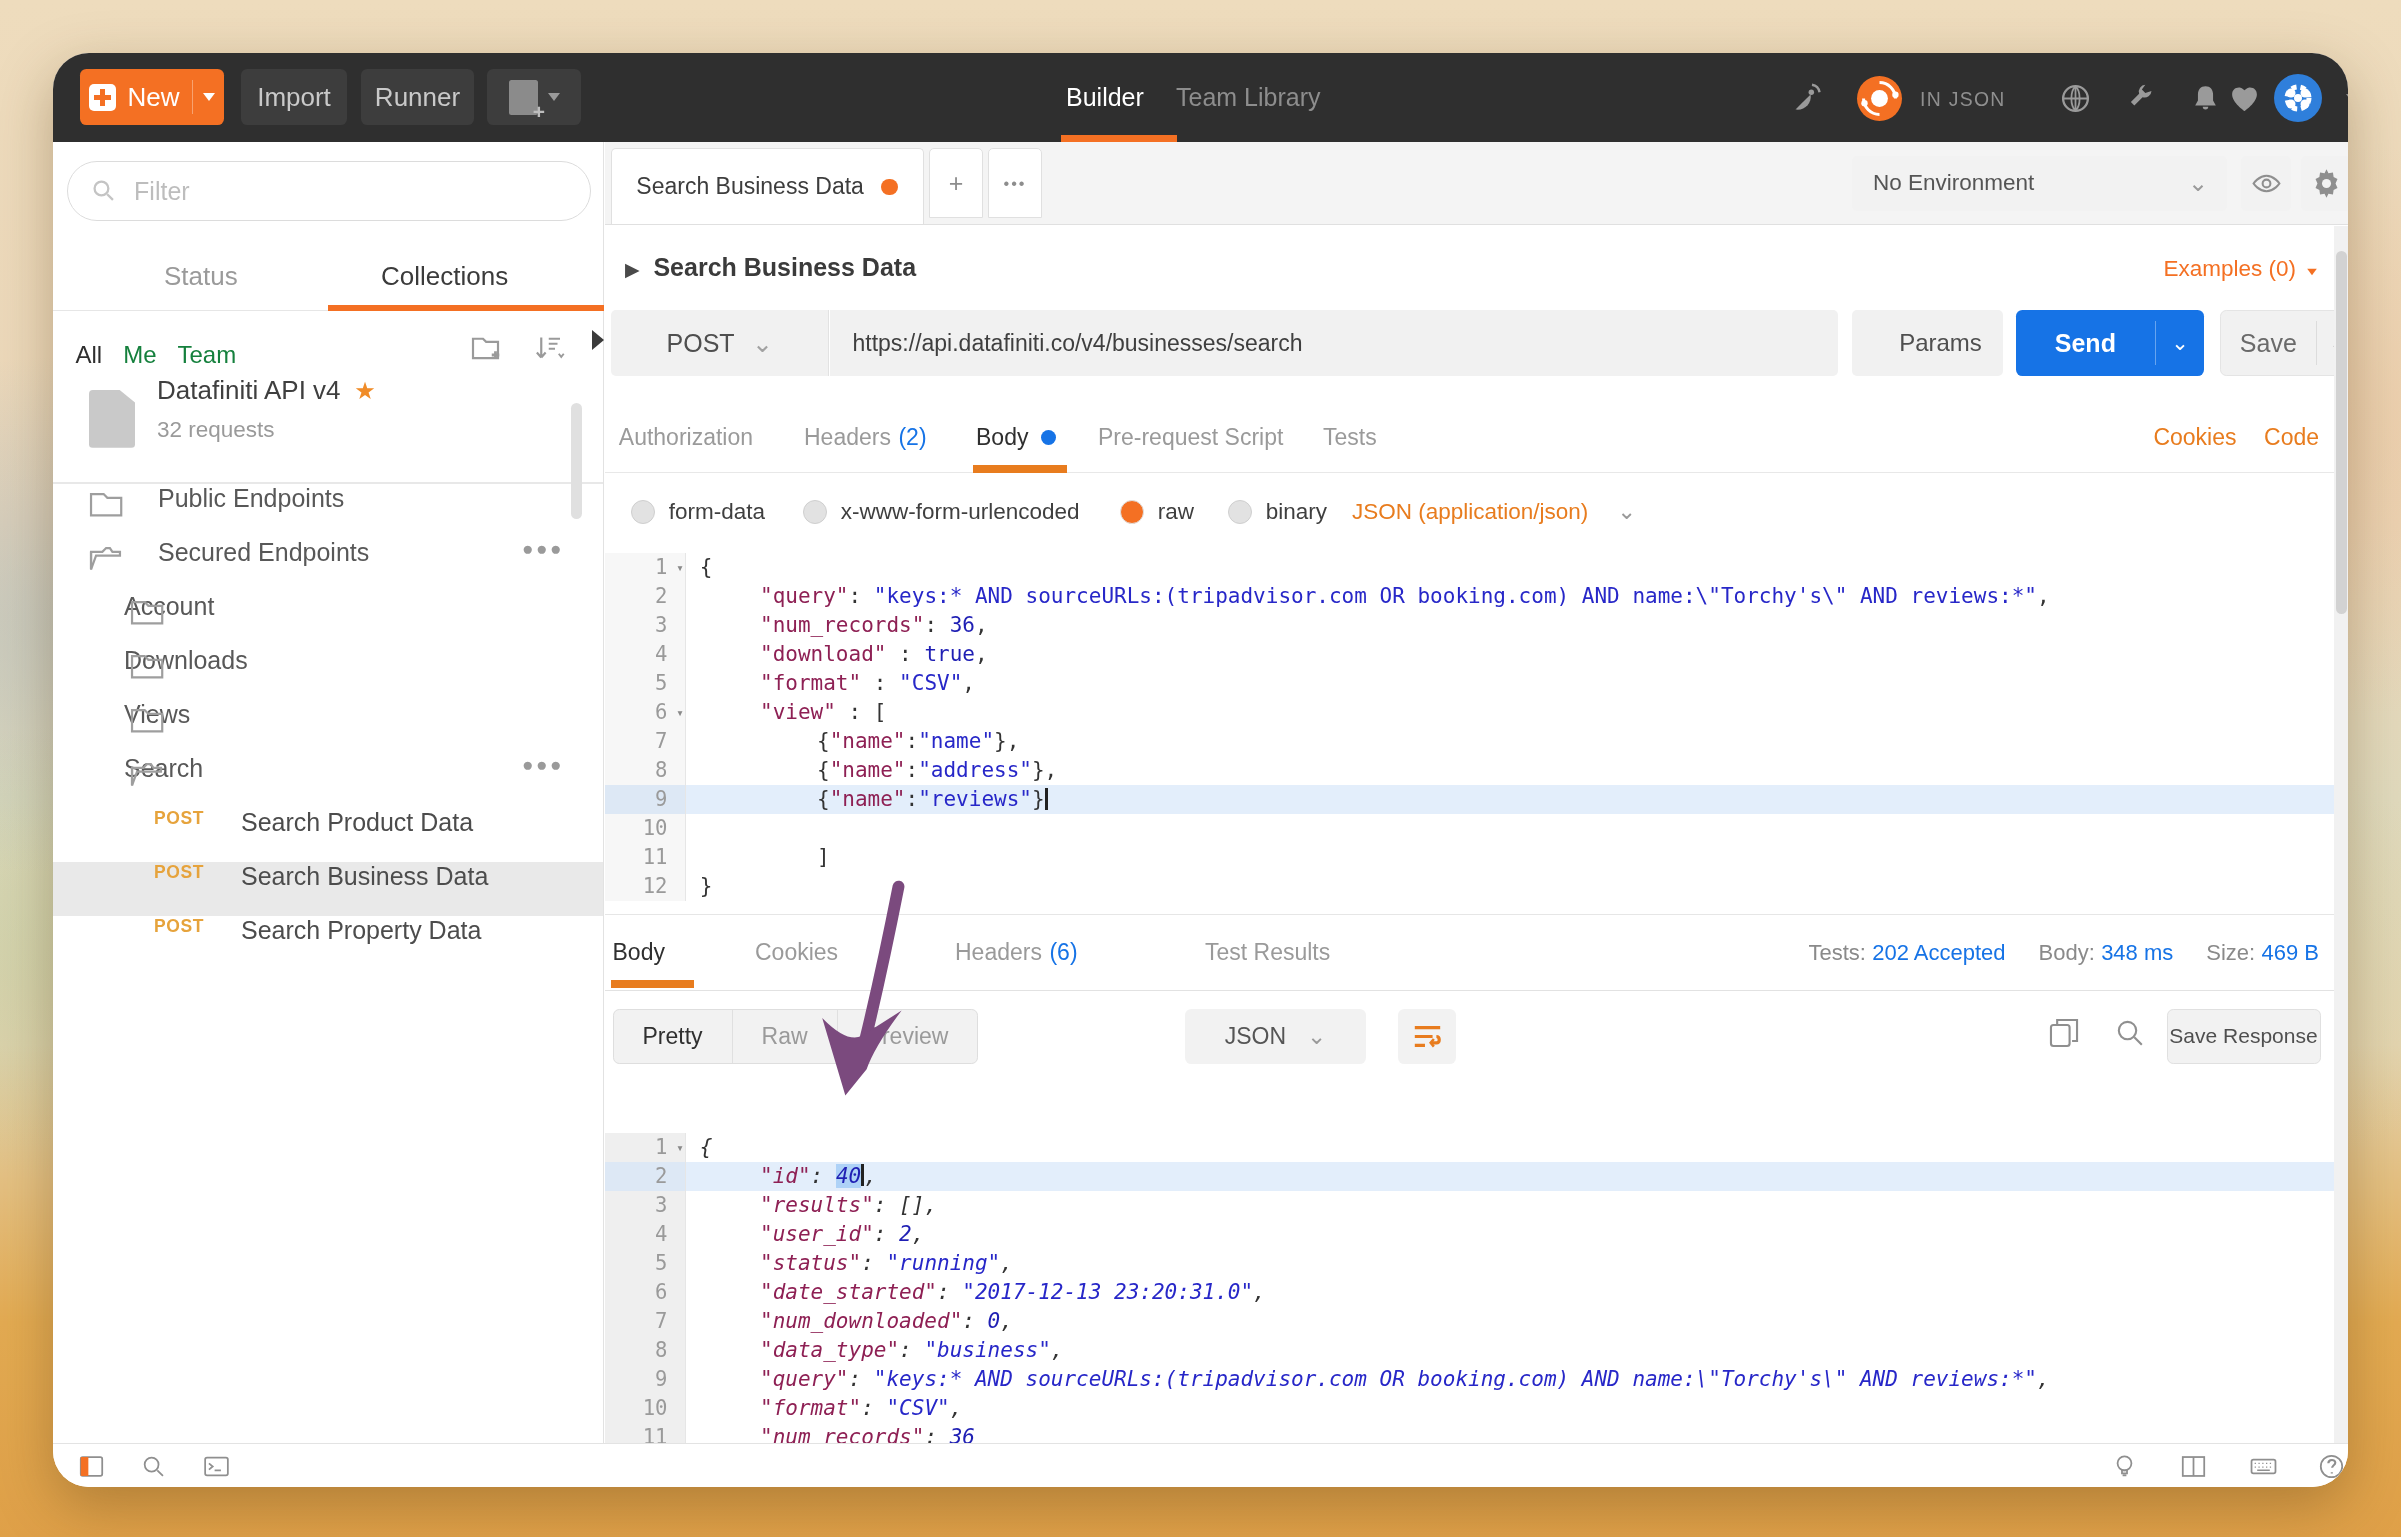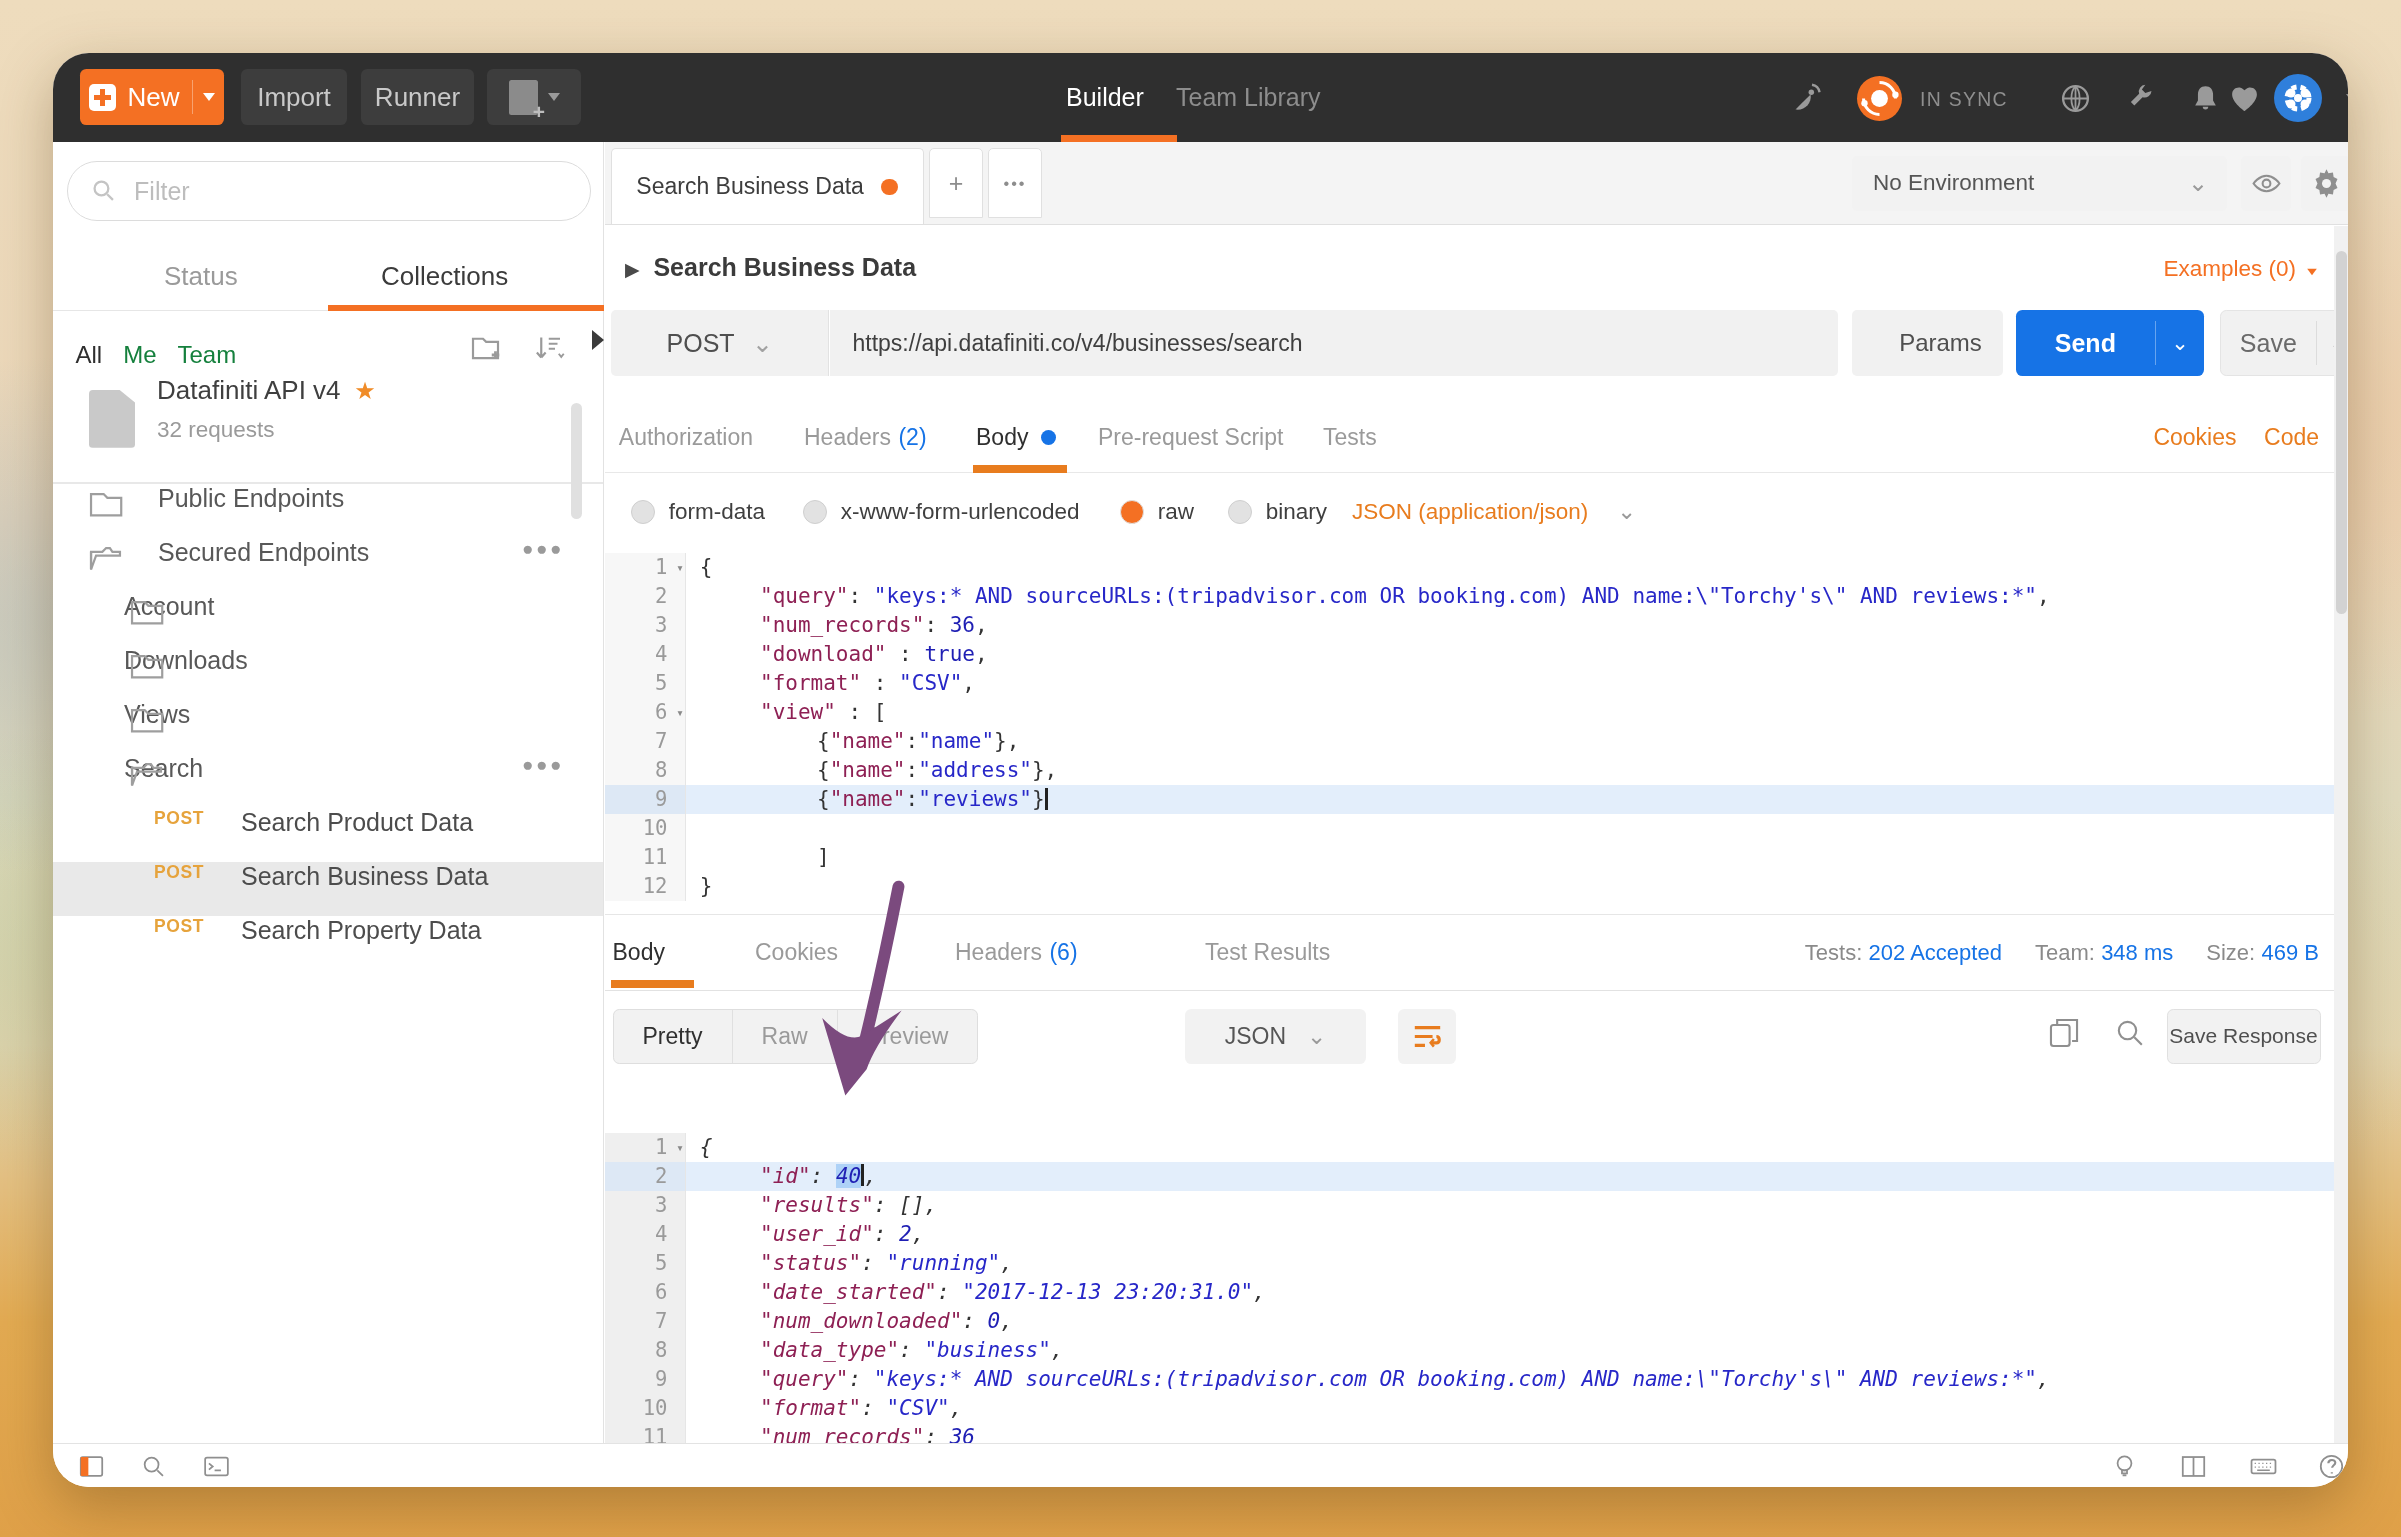--- a/index.html
+++ b/index.html
@@ -240,21 +240,21 @@
         </svg>
     </div>
     <div class="syncbadge">
       <svg viewBox="0 0 48 48">
           <circle cx="24" cy="24" r="9" fill="#fff"></circle>
           <path d="M24 7a17 17 0 0 1 17 17M24 41A17 17 0 0 1 7 24" fill="none" stroke="#fff" stroke-width="3.2"></path>
           <circle cx="41" cy="20" r="3.4" fill="#fff"></circle>
           <circle cx="8" cy="29" r="3.4" fill="#fff"></circle>
         </svg>
     </div>
-    <div class="synctext">IN SYNC</div>
+    <div class="synctext">IN JSON</div>
     <div class="tb-ico" style="left:2006px">
       <svg viewBox="0 0 48 48">
           <circle cx="24" cy="24" r="18" fill="none" stroke="#9a9a9a" stroke-width="3.4"></circle>
           <path d="M24 6v36M6 24h36M24 6c-8 8-8 28 0 36M24 6c8 8 8 28 0 36" fill="none" stroke="#9a9a9a" stroke-width="2.6"></path>
         </svg>
     </div>
     <div class="tb-ico" style="left:2071px">
       <svg viewBox="0 0 48 48">
           <path d="M40 13a10 10 0 0 1-13 9L15 34l-5-5 12-12a10 10 0 0 1 9-13l-5 7 5 5z"></path>
         </svg>
@@ -489,21 +489,21 @@
       <div class="resp-tab active" style="left:7.5px">Body</div>
       <div class="resp-tab" style="left:150px">Cookies</div>
       <div class="resp-tab" style="left:350px">
           <span>Headers</span>
           <span class="cnt">(6)</span>
         </div>
       <div class="resp-tab" style="left:600px">Test Results</div>
       <div class="bodytab-underline"></div>
       <div class="resp-meta">
         <span><span class="lab">Tests:</span><span class="val">202 Accepted</span></span>
-        <span><span class="lab">Team:</span><span class="val">348 ms</span></span>
+        <span><span class="lab">Body:</span><span class="val">348 ms</span></span>
         <span><span class="lab">Size:</span><span class="val">469 B</span></span>
       </div>
     </div>
 
     <div class="viewbar">
       <div class="segmented">
         <div class="seg active">Pretty</div>
         <div class="seg">Raw</div>
         <div class="seg">Preview</div>
       </div>

